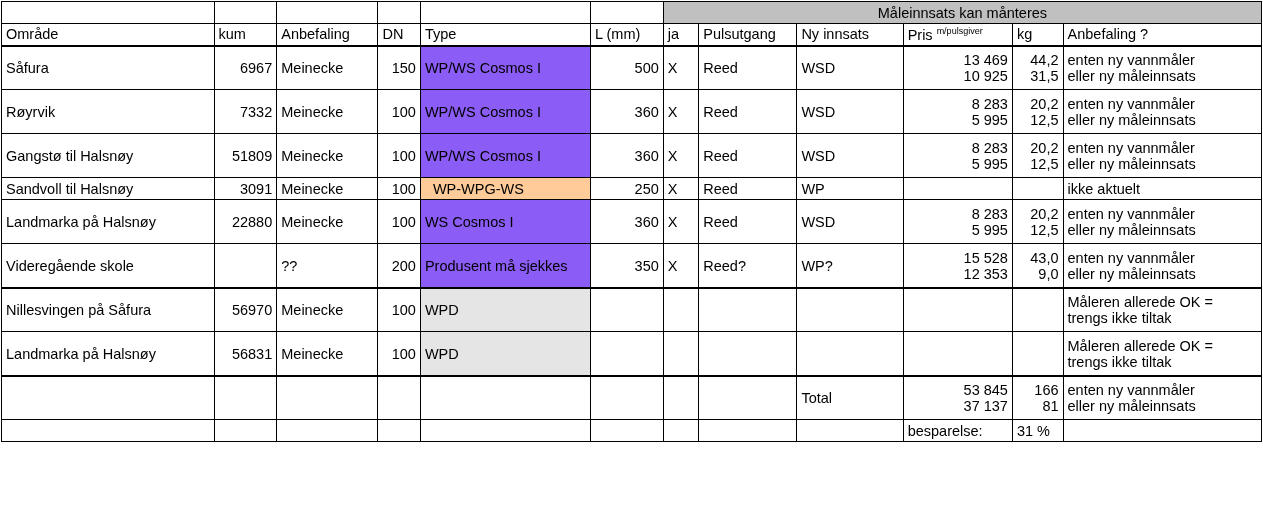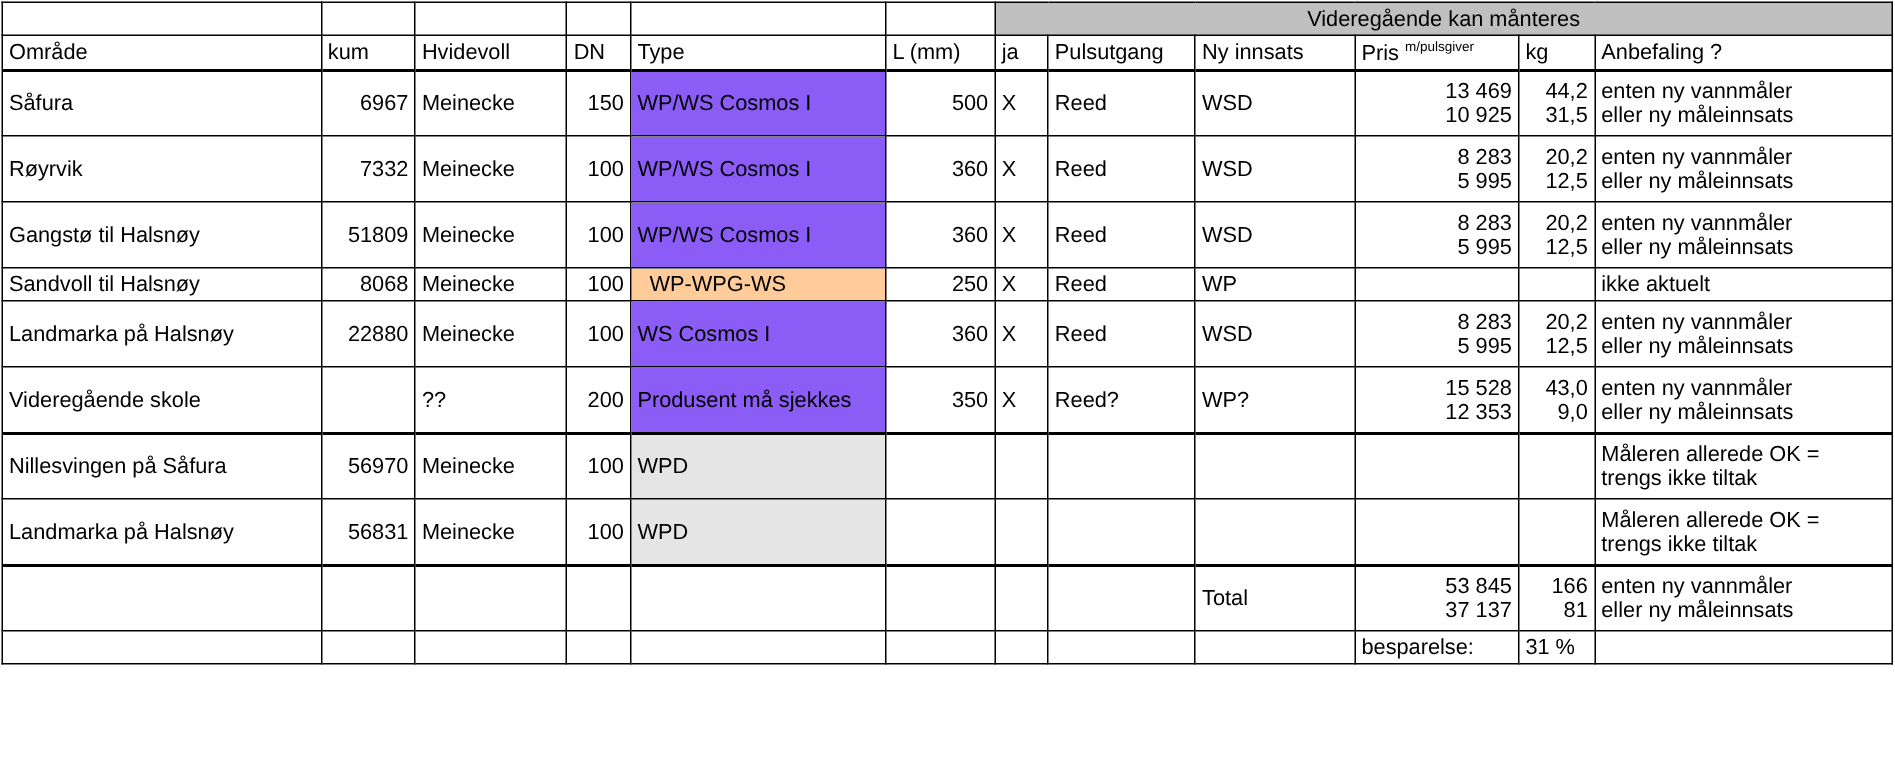--- a/index.html
+++ b/index.html
@@ -58,26 +58,26 @@
       <col class="c12">
   </colgroup>
   <tbody id="tbody">
       <tr>
         <td></td>
         <td></td>
         <td></td>
         <td></td>
         <td></td>
         <td></td>
-        <td class="grayhdr" colspan="6">Videregående kan månteres</td>
+        <td class="grayhdr" colspan="6">Måleinnsats kan månteres</td>
       </tr>
       <tr class="thick-bottom">
         <td class="left">Område</td>
         <td class="left">kum</td>
-        <td class="left">Hvidevoll</td>
+        <td class="left">Anbefaling</td>
         <td class="left">DN</td>
         <td class="left">Type</td>
         <td class="left">L (mm)</td>
         <td class="center">ja</td>
         <td class="left">Pulsutgang</td>
         <td class="left">Ny innsats</td>
         <td class="center pris-hdr">Pris <sup>m/pulsgiver</sup></td>
         <td class="center">kg</td>
         <td class="center">Anbefaling ?</td>
       </tr>
@@ -118,21 +118,21 @@
         <td class="right tall">360</td>
         <td class="center tall">X</td>
         <td class="left tall">Reed</td>
         <td class="left tall">WSD</td>
         <td class="right tall">8 283<br>5 995</td>
         <td class="right tall">20,2<br>12,5</td>
         <td class="left tall">enten ny vannmåler<br>eller ny måleinnsats</td>
       </tr>
       <tr>
         <td class="left ">Sandvoll til Halsnøy</td>
-        <td class="right ">8068</td>
+        <td class="right ">3091</td>
         <td class="left ">Meinecke</td>
         <td class="right ">100</td>
         <td class="orange left ">WP-WPG-WS</td>
         <td class="right ">250</td>
         <td class="center ">X</td>
         <td class="left ">Reed</td>
         <td class="left ">WP</td>
         <td class="right "></td>
         <td class="right "></td>
         <td class="left ">ikke aktuelt</td>

